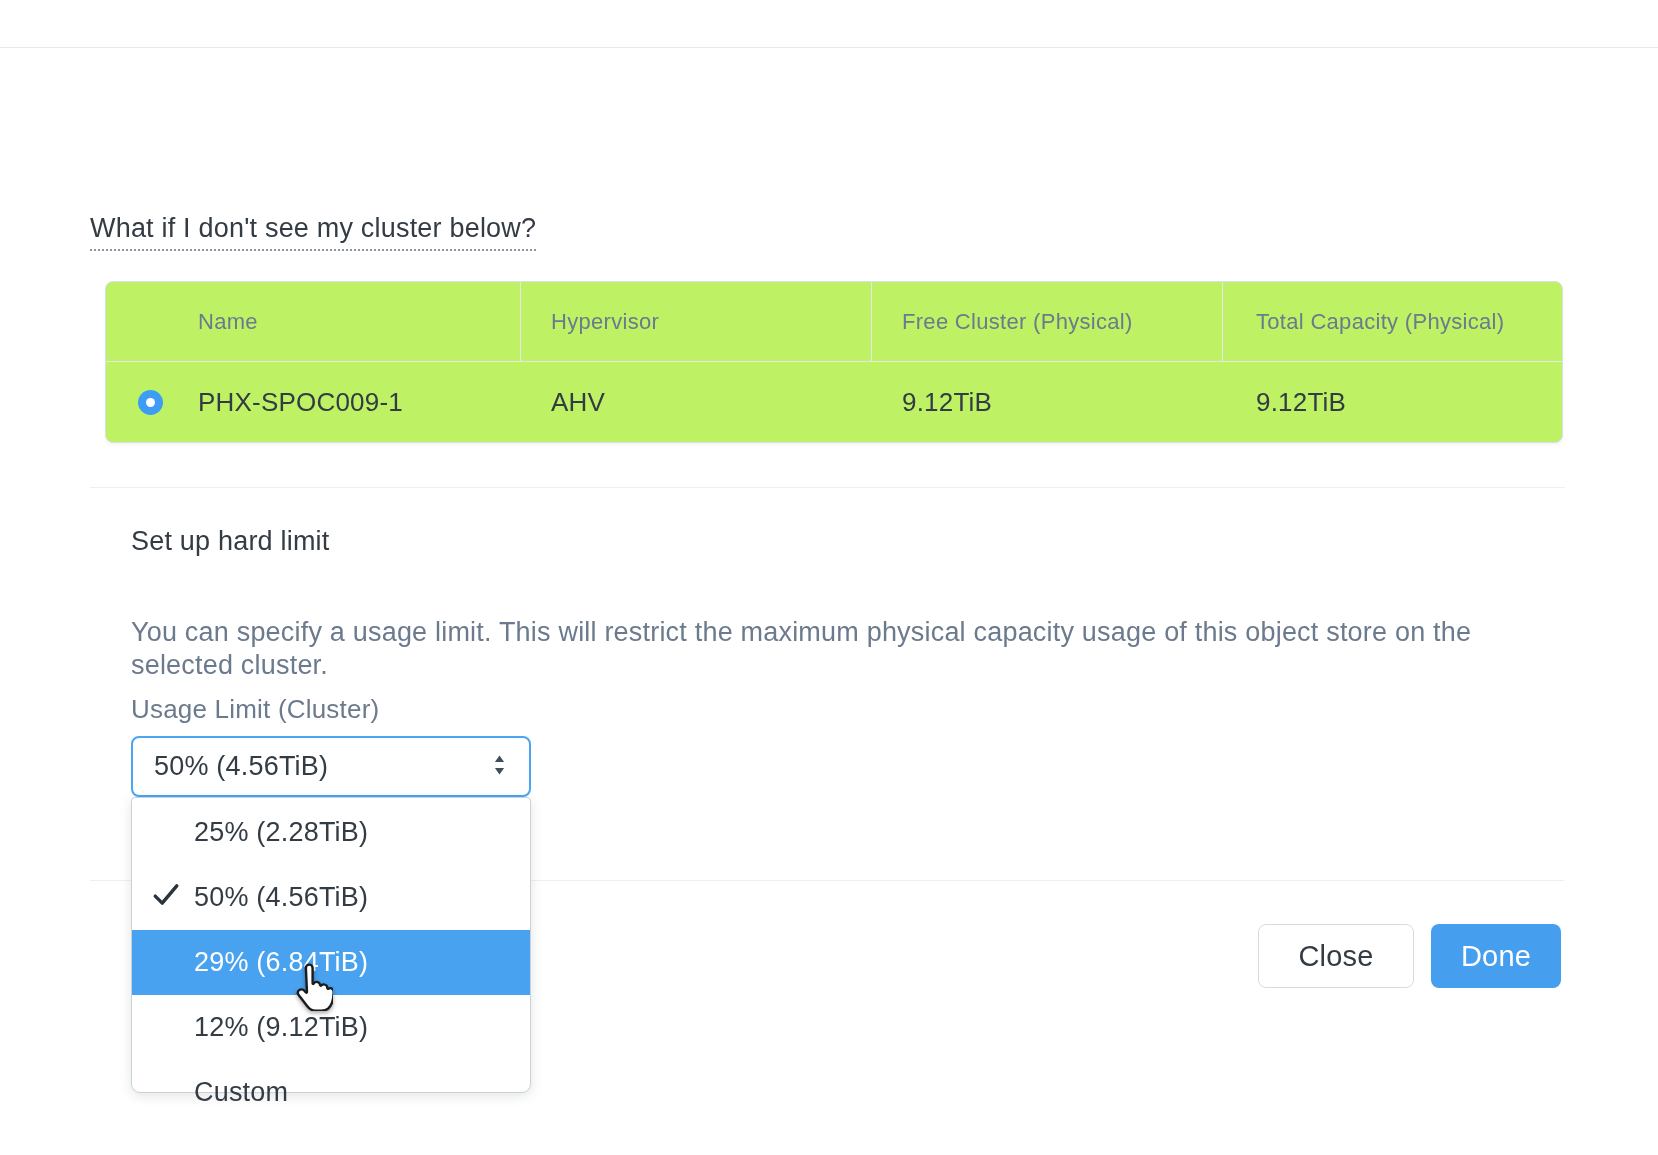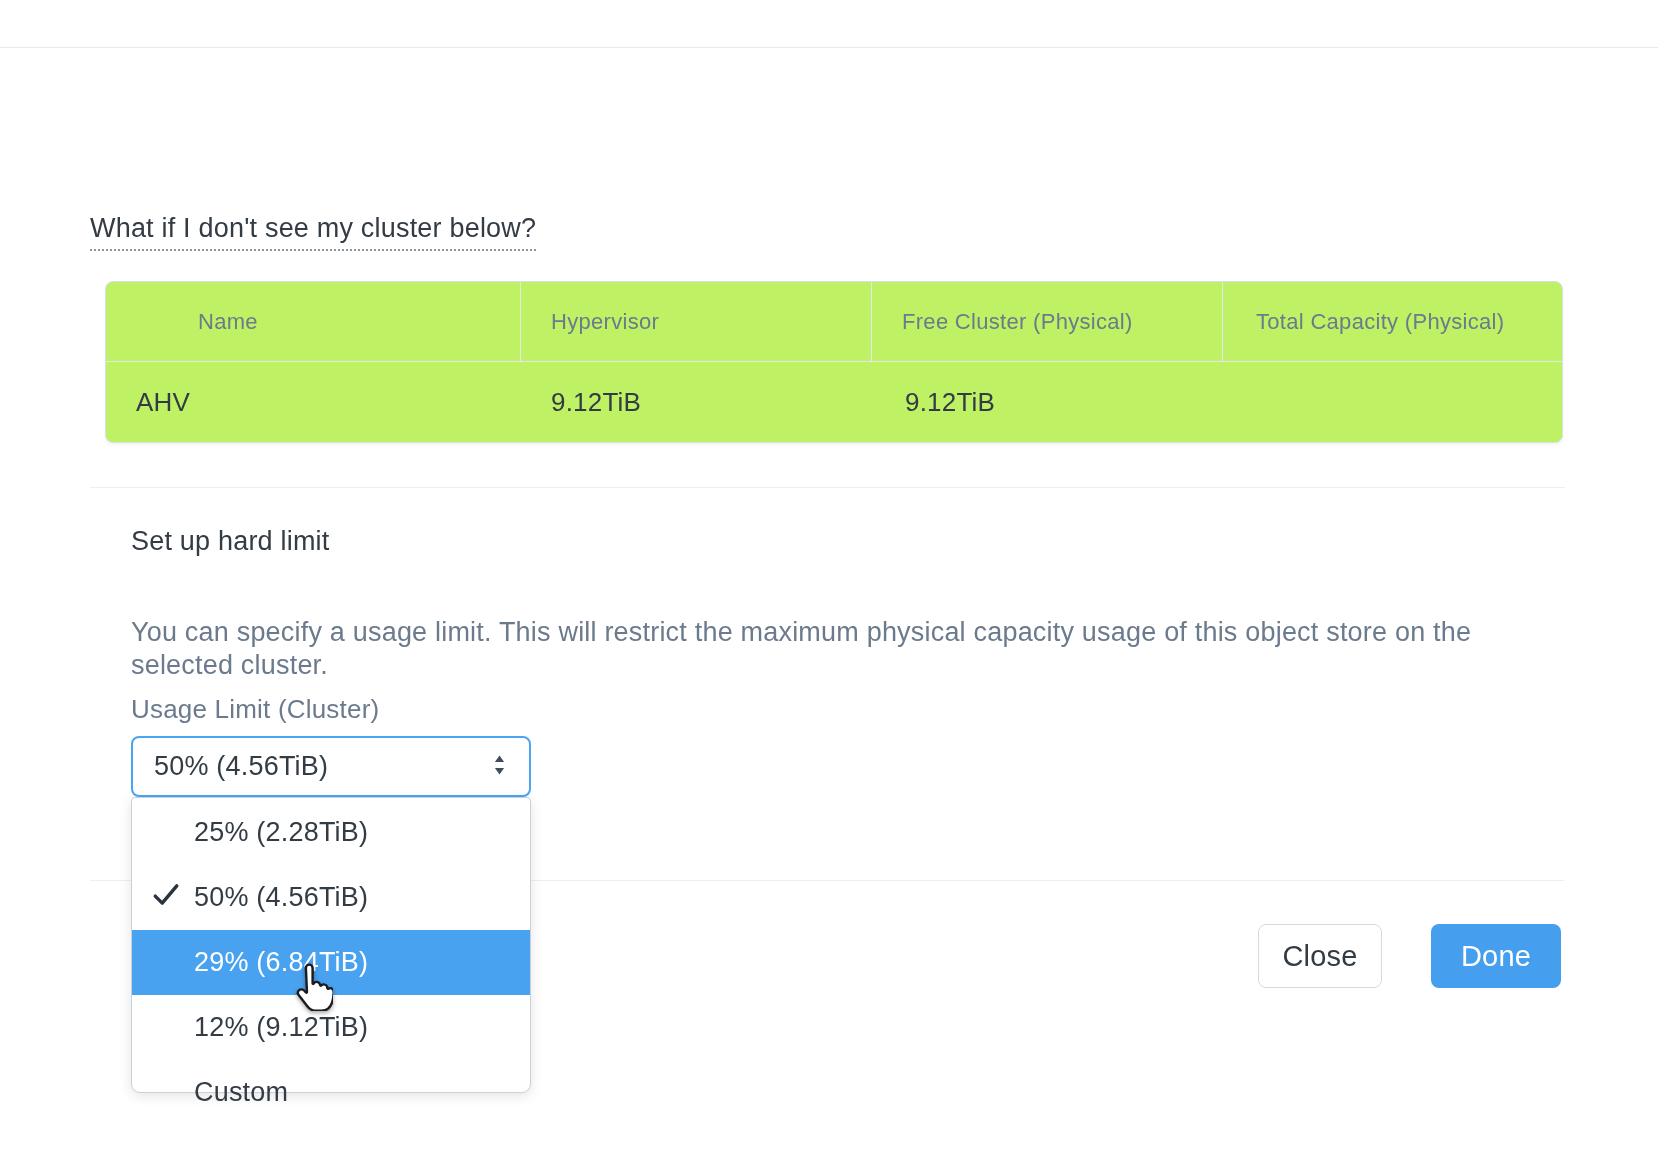--- a/index.html
+++ b/index.html
@@ -100,41 +100,45 @@
   
   .cursor{top:963px;left:289px;z-index:7;filter:drop-shadow(0 2px 2px rgba(0,0,0,.35));}
 
   
   .btn{
     top:924px;height:64px;box-sizing:border-box;border-radius:8px;
     display:flex;align-items:center;justify-content:center;
     font-size:29px;letter-spacing:.2px;cursor:pointer;z-index:2;
     font-family:"Liberation Sans",sans-serif;
   }
-  .btn-close{left:1258px;width:124px;background:#fff;border:1px solid #d6dbe1;color:var(--text-dark,#333b44);text-align:center;}
+  .btn-close{left:1258px;width:156px;background:#fff;border:1px solid #d6dbe1;color:var(--text-dark,#333b44);text-align:center;}
   .btn-done{left:1431px;width:130px;background:var(--accent-blue,#459fee);border:none;color:#fff;}
 </style>
 </head>
 <body>
 
 <div class="page">
 
   <div class="abs topline"></div>
 
 
   <span class="abs help-link">What if I don't see my cluster below?</span>
 
   <div class="abs ctable">
     <div class="thead">
       <div class="th">Name</div>
       <div class="th">Hypervisor</div>
       <div class="th">Free Cluster (Physical)</div>
       <div class="th">Total Capacity (Physical)</div>
     </div>
     <div class="trow">
+      <div class="td name-cell">
+        <span class="radio selected"></span>
+        <span>PHX-SPOC009-1</span>
+      </div>
       <div class="td">AHV</div>
       <div class="td">9.12TiB</div>
       <div class="td">9.12TiB</div>
     </div>
   </div>
 
   <div class="abs divider div-mid"></div>
 
   <div class="abs hl-title">Set up hard limit</div>
   <p class="abs hl-desc">You can specify a usage limit. This will restrict the maximum physical capacity usage of this object store on the selected cluster.</p>

